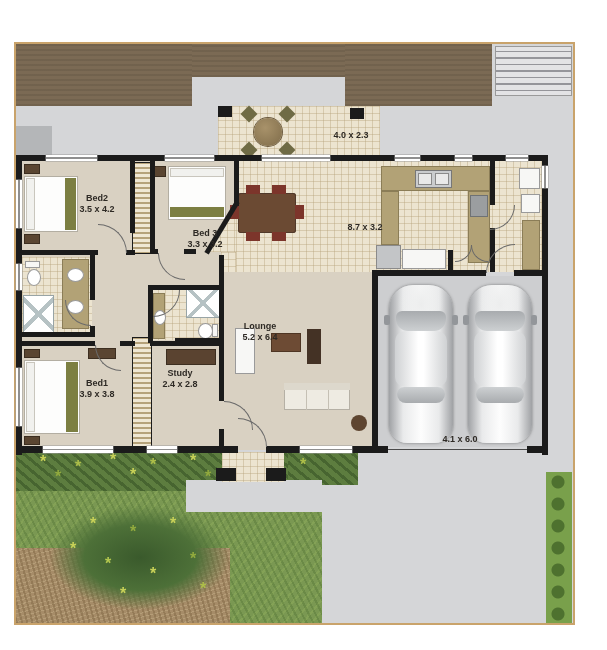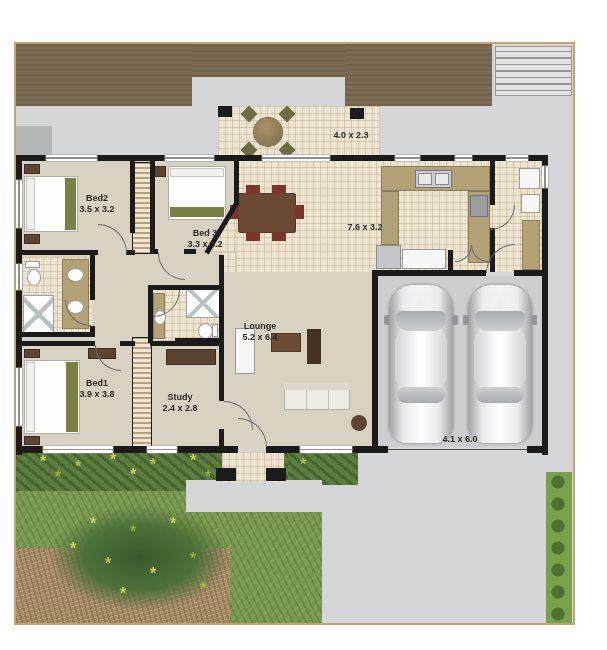--- a/index.html
+++ b/index.html
@@ -247,40 +247,40 @@
   <div class="arc" style="left:455px;top:245px;width:16px;height:16px;border-right-width:1px;border-bottom-width:1px;border-radius:0 0 100% 0;z-index:26"></div>
   <div class="arc" style="left:471px;top:245px;width:16px;height:16px;border-left-width:1px;border-bottom-width:1px;border-radius:0 0 0 100%;z-index:26"></div>
   <div class="arc" style="left:486px;top:244px;width:28px;height:28px;border-left-width:1px;border-top-width:1px;border-radius:100% 0 0 0;z-index:26"></div>
   <div class="arc" style="left:490px;top:205px;width:24px;height:24px;border-right-width:1px;border-bottom-width:1px;border-radius:0 0 100% 0;z-index:26"></div>
 
   <div class="post" style="left:216px;top:468px;width:20px;height:13px;z-index:27"></div>
   <div class="post" style="left:266px;top:468px;width:20px;height:13px;z-index:27"></div>
 
   <div class="lbl" style="left:62px;top:193px;width:70px">
     <span style="display:block">Bed2</span>
-    <span style="display:block">3.5 x 3.2</span>
+    <span style="display:block">3.5 x 4.2</span>
   </div>
   <div class="lbl" style="left:170px;top:228px;width:70px">
     <span style="display:block">Bed 3</span>
     <span style="display:block">3.3 x 3.2</span>
   </div>
   <div class="lbl" style="left:62px;top:378px;width:70px">
     <span style="display:block">Bed1</span>
     <span style="display:block">3.9 x 3.8</span>
   </div>
-  <div class="lbl" style="left:145px;top:392px;width:70px">
+  <div class="lbl" style="left:145px;top:368px;width:70px">
     <span style="display:block">Study</span>
     <span style="display:block">2.4 x 2.8</span>
   </div>
   <div class="lbl" style="left:230px;top:321px;width:60px">
     <span style="display:block">Lounge</span>
     <span style="display:block">5.2 x 6.4</span>
   </div>
   <div class="lbl" style="left:330px;top:222px;width:70px">
-    <span style="display:block">7.6 x 3.2</span>
+    <span style="display:block">8.7 x 3.2</span>
   </div>
   <div class="lbl" style="left:316px;top:130px;width:70px">
     <span style="display:block">4.0 x 2.3</span>
   </div>
   <div class="lbl" style="left:425px;top:434px;width:70px">
     <span style="display:block">4.1 x 6.0</span>
   </div>
 
 </div>
 

